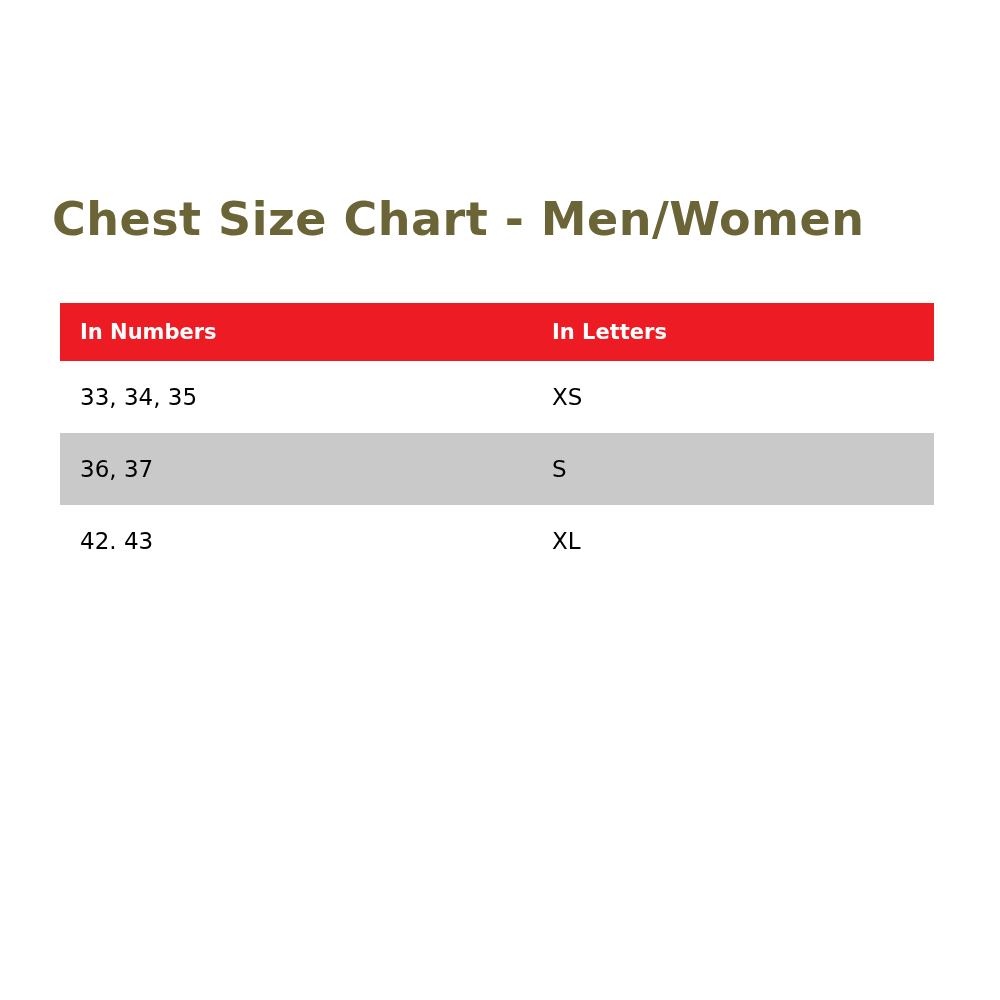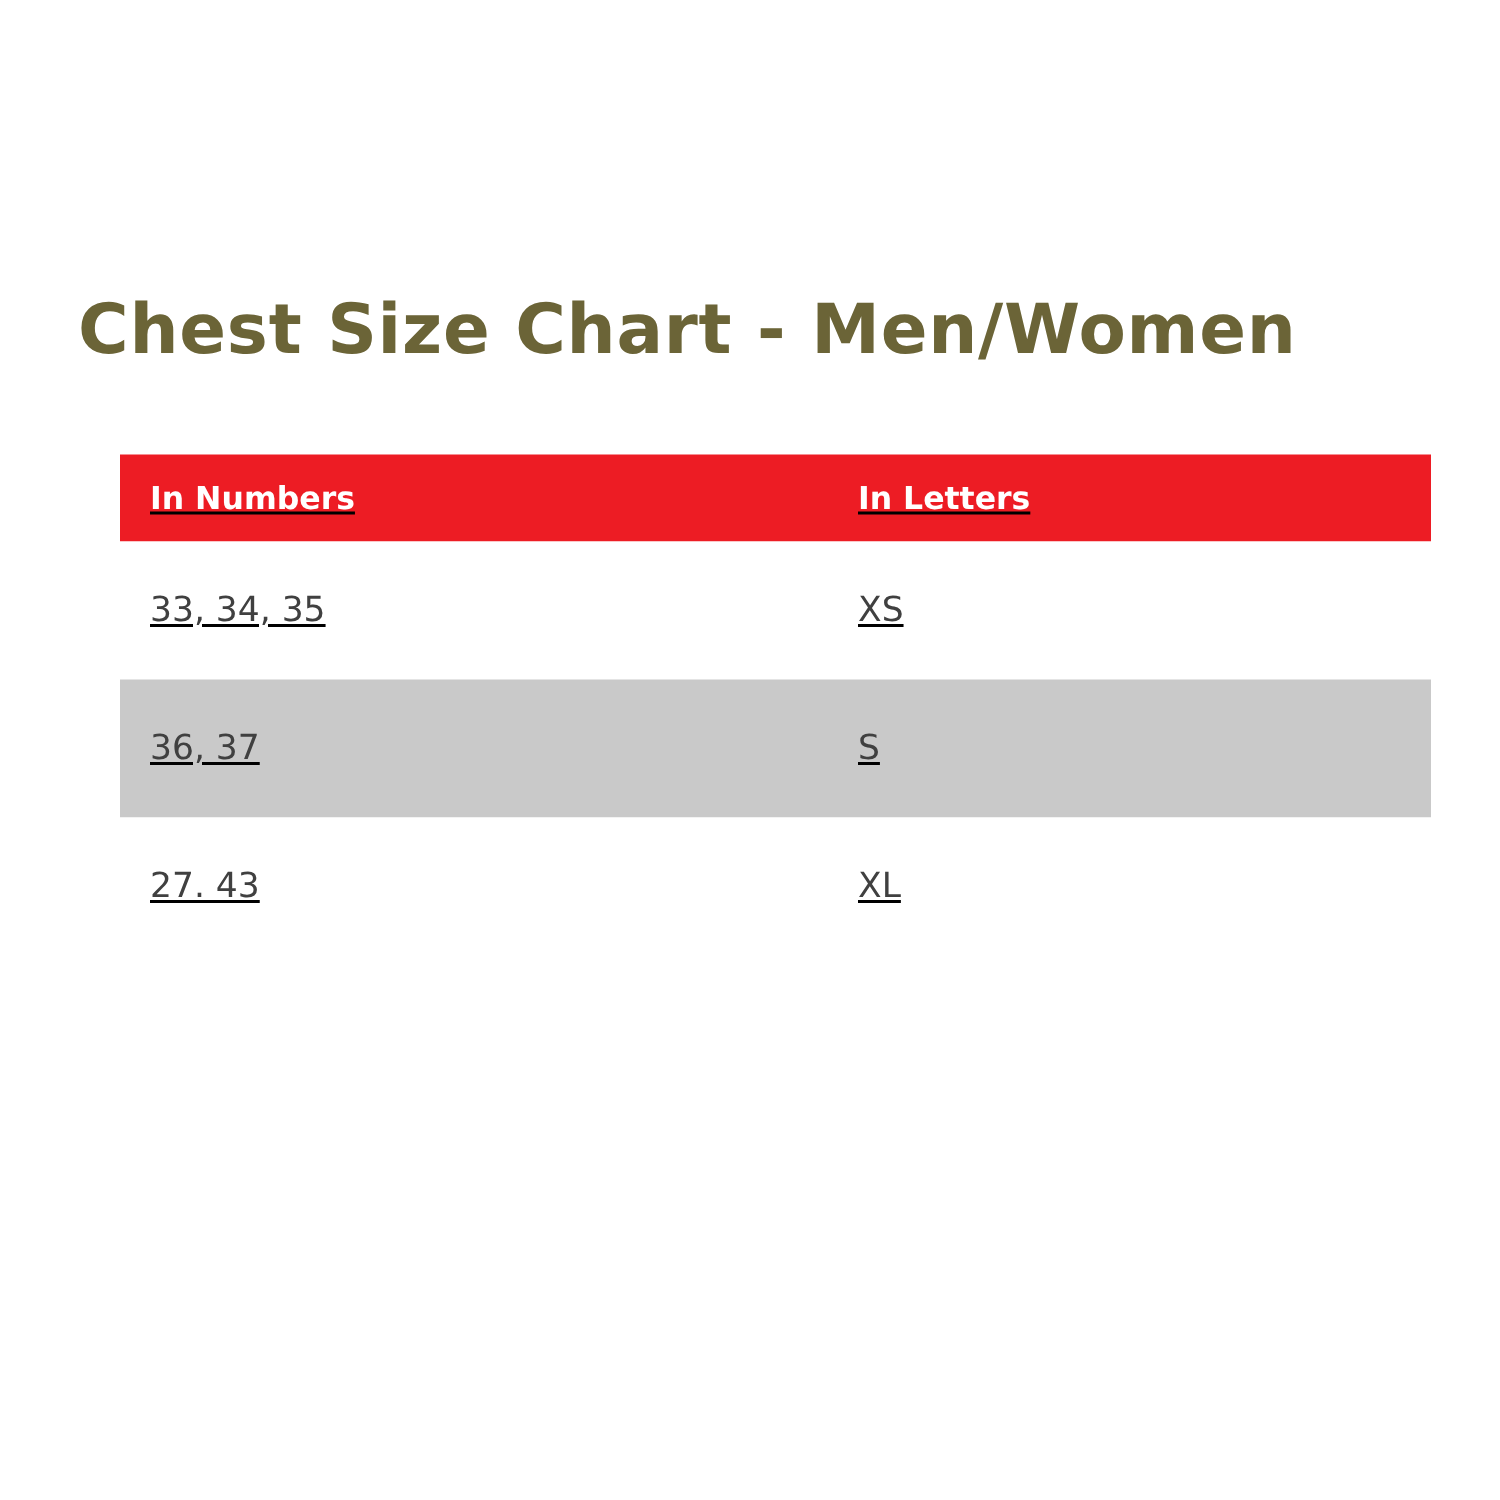--- a/index.html
+++ b/index.html
@@ -25,45 +25,44 @@
     top: 192px;
     font-size: 46px;
     font-weight: 600;
     color: #6b6437;
     letter-spacing: 0.5px;
     white-space: nowrap;
     text-align: right;
   }
   .size-table {
     position: absolute;
-    left: 80px;
+    left: 60px;
     top: 303px;
     width: 874px;
     border-collapse: collapse;
     table-layout: fixed;
-    text-decoration: underline;
   }
   .size-table col.col-numbers { width: 472px; }
   .size-table col.col-letters { width: 402px; }
   .size-table thead th {
     background: #ed1c24;
     color: #ffffff;
     font-size: 21px;
     font-weight: bold;
     text-align: left;
     padding: 17px 0 17px 20px;
     height: 24px;
     box-sizing: border-box;
   }
   .size-table tbody td {
-    color: #404040;
+    color: #000000;
     font-size: 23px;
     text-align: left;
     padding: 0 0 0 20px;
-    height: 92px;
+    height: 72px;
     box-sizing: border-box;
     vertical-align: middle;
     border: none;
   }
   .size-table tbody tr.row-odd td {
     background: #ffffff;
   }
   .size-table tbody tr.row-even td {
     background: #c9c9c9;
   }
@@ -89,19 +88,19 @@
     <tbody>
       <tr class="row-odd">
         <td>33, 34, 35</td>
         <td>XS</td>
       </tr>
       <tr class="row-even">
         <td>36, 37</td>
         <td>S</td>
       </tr>
       <tr class="row-odd">
-        <td>27. 43</td>
+        <td>42. 43</td>
         <td>XL</td>
       </tr>
     </tbody>
   </table>
 
 </div>
 
 </body></html>

